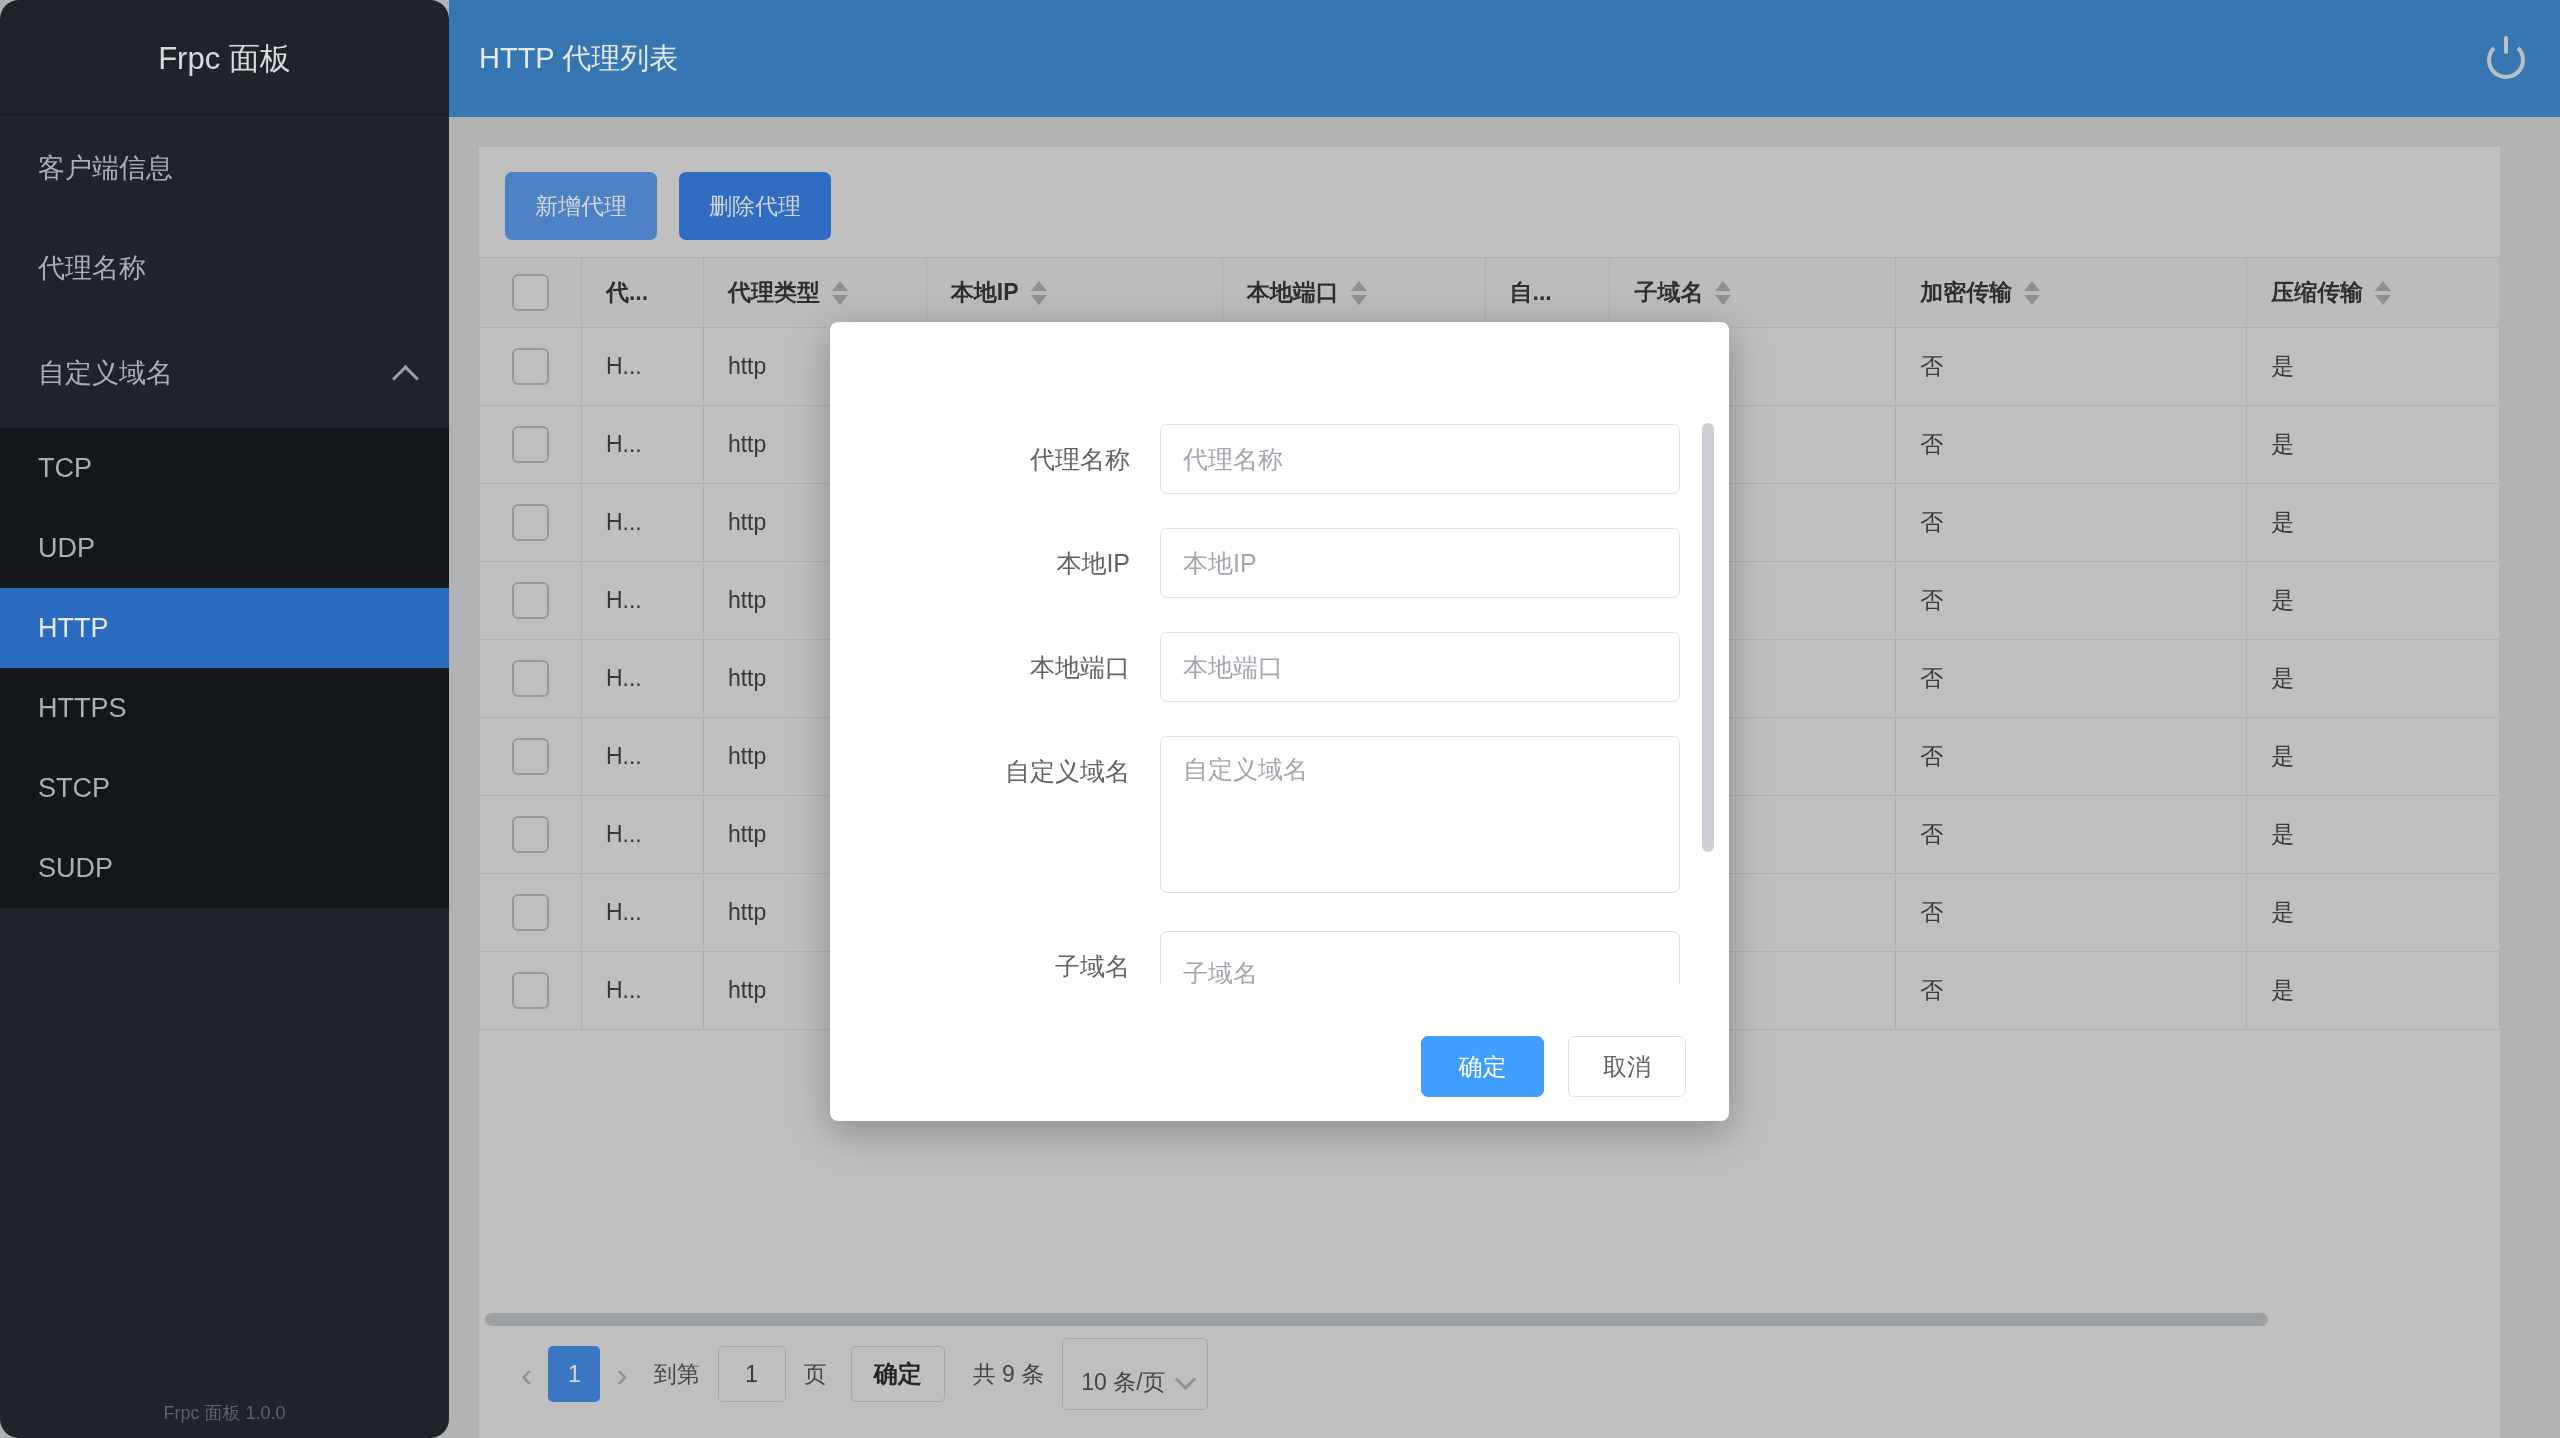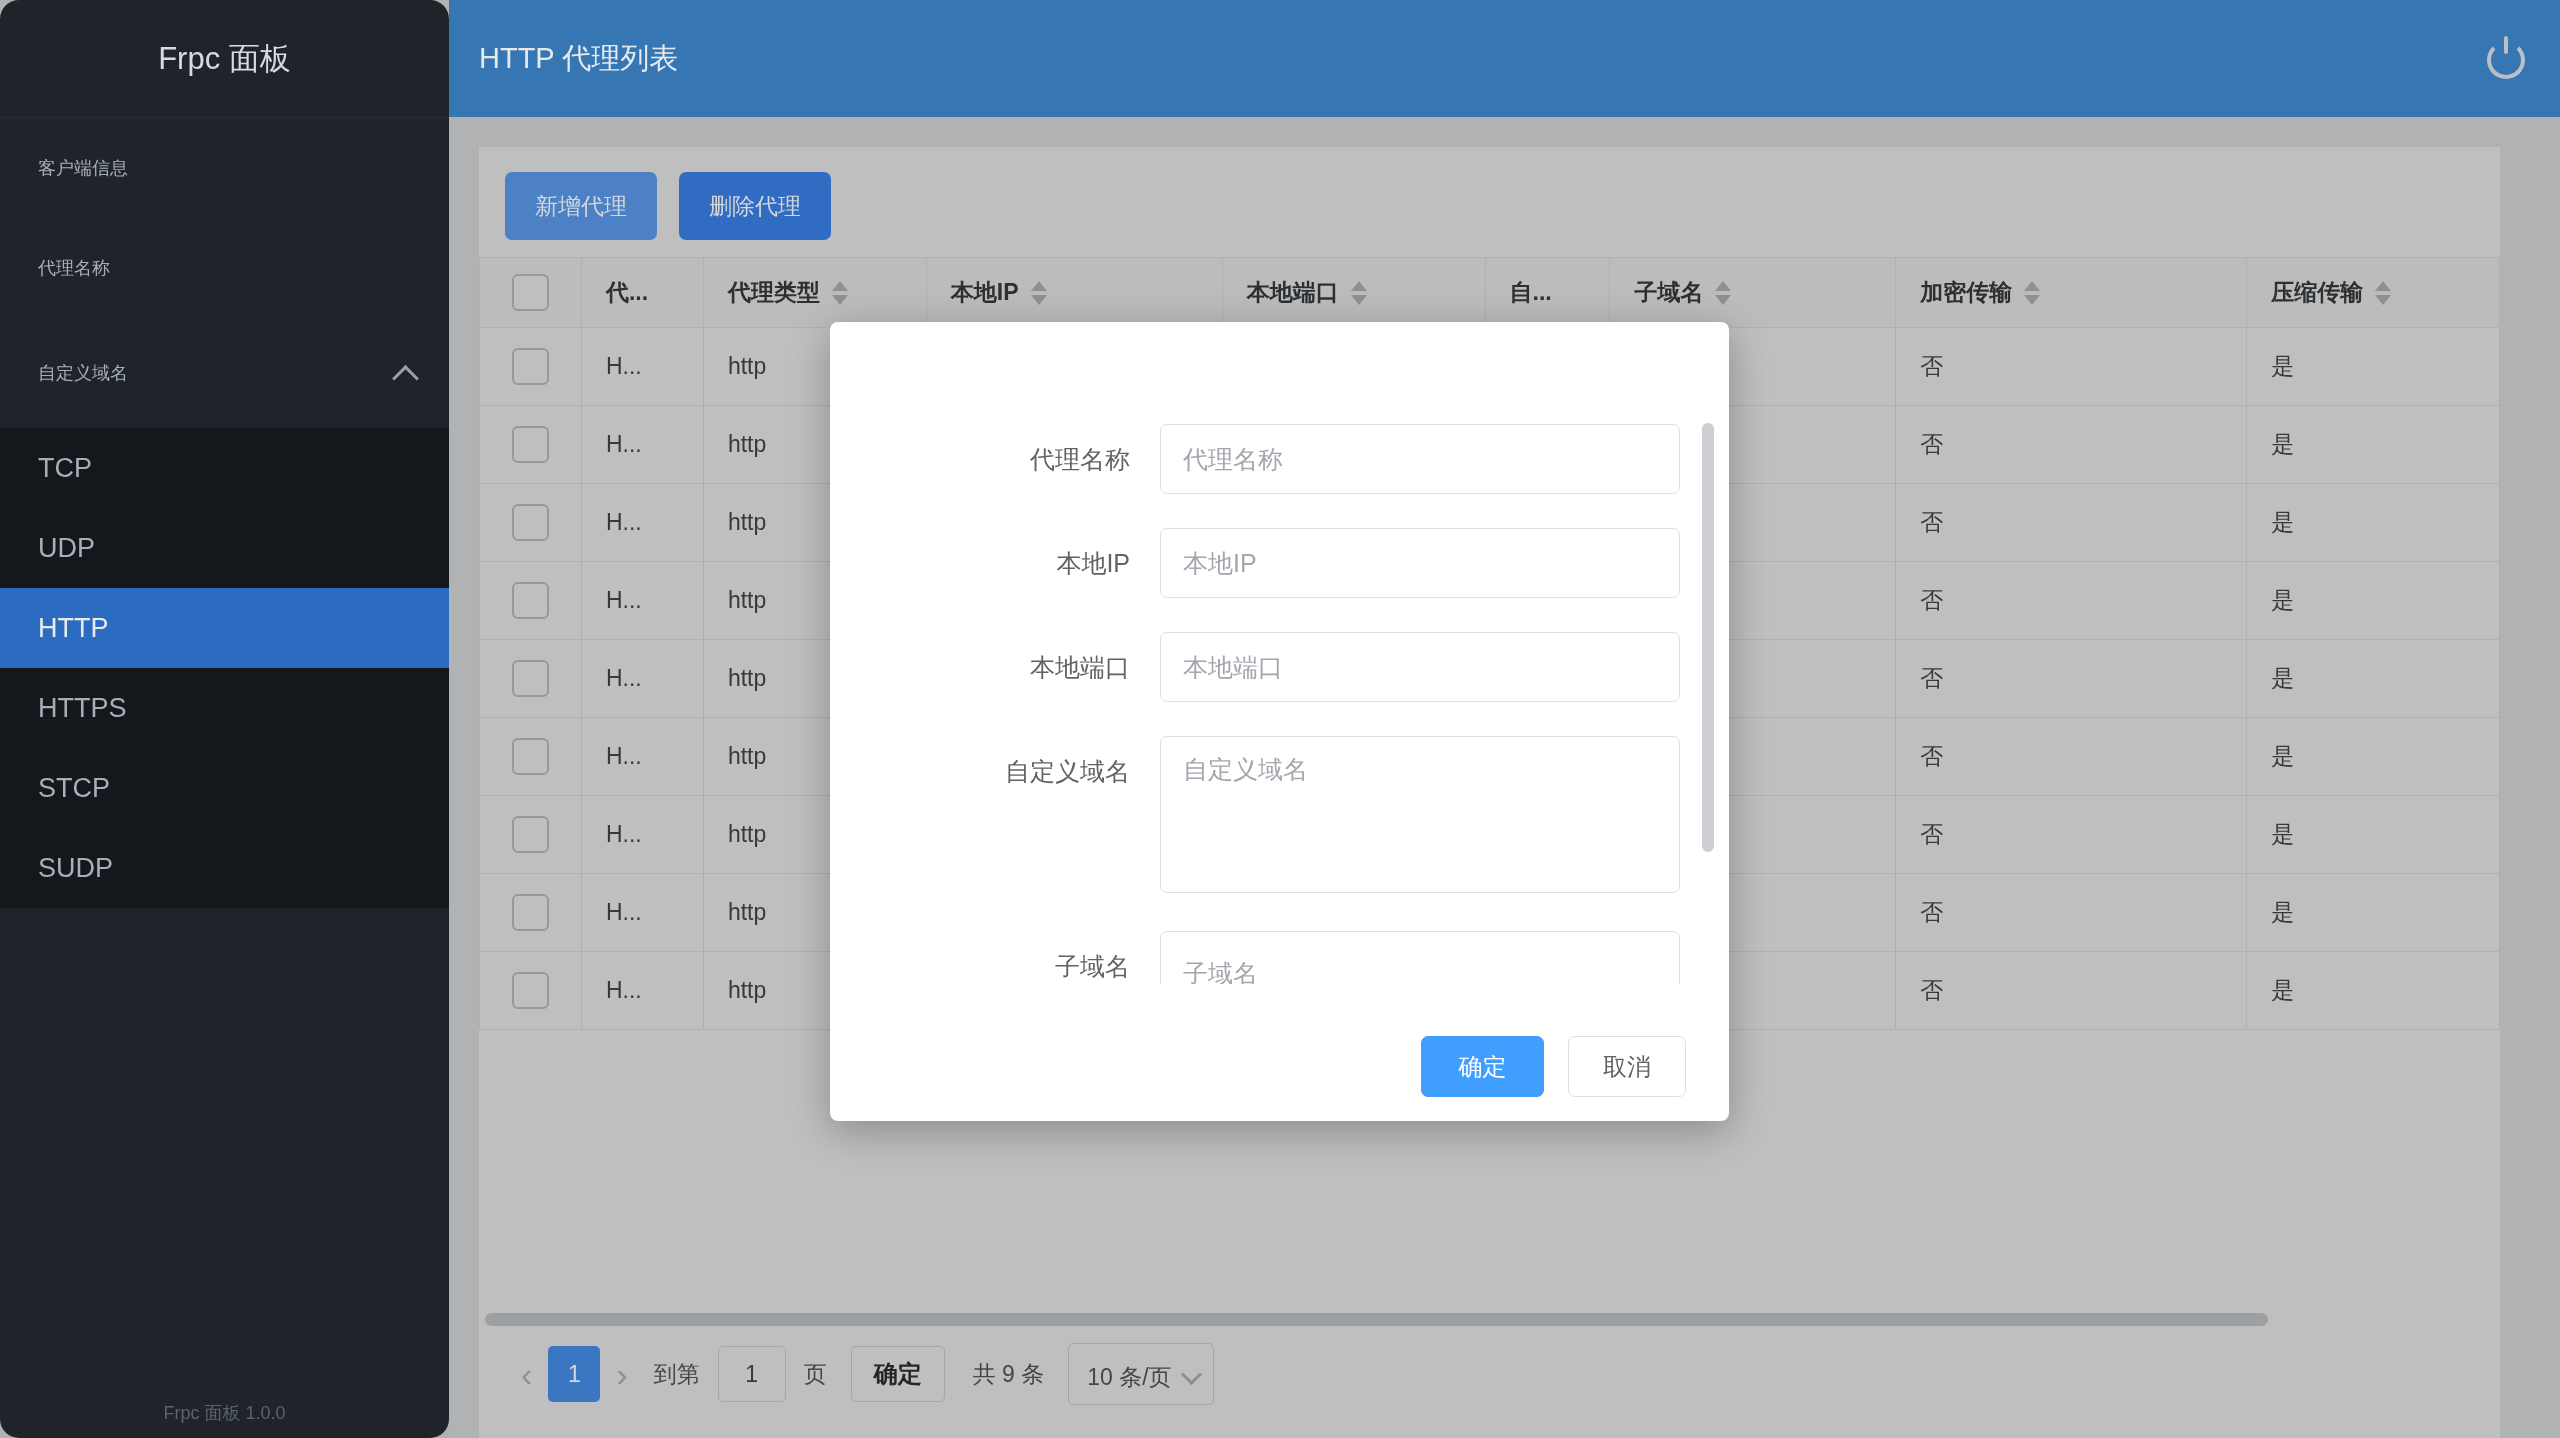--- a/index.html
+++ b/index.html
@@ -5,21 +5,21 @@
   html,body{margin:0;padding:0;}
   body{
     width:2560px;height:1438px;overflow:hidden;position:relative;
     background:#b0b2b4;
     font-family:"Liberation Sans","DejaVu Sans",sans-serif;
     -webkit-font-smoothing:antialiased;
   }
   
   .sidebar{position:absolute;left:0;top:0;width:449px;height:1438px;background:#1f242b;z-index:5;border-radius:19px;}
   .brand{height:117px;line-height:117px;text-align:center;color:#d7dade;font-size:31px;border-bottom:1px solid #272d35;}
-  .menu-item{height:100px;line-height:100px;padding-left:38px;color:#a9afb7;font-size:18px;cursor:pointer;position:relative;}
+  .menu-item{height:100px;line-height:100px;padding-left:38px;color:#a9afb7;font-size:27px;cursor:pointer;position:relative;}
   .menu-item.parent{height:110px;line-height:110px;}
   .chev-up{position:absolute;right:34px;top:50%;width:16px;height:16px;margin-top:-4px;
     border-left:3px solid #9aa0a8;border-top:3px solid #9aa0a8;transform:rotate(45deg);}
   .submenu{background:#14181d;}
   .submenu .sub-item{height:80px;line-height:80px;padding-left:38px;color:#a9afb7;font-size:27px;cursor:pointer;}
   .submenu .sub-item.active{background:#2b6cc0;color:#e8ebee;}
   .version{position:absolute;bottom:0;left:0;width:449px;height:40px;line-height:30px;text-align:center;color:#5c636c;font-size:18px;}
   
   .topbar{position:absolute;left:449px;top:0;width:2111px;height:117px;background:#3677b3;}
   .topbar .title{position:absolute;left:30px;top:0;line-height:117px;color:#e7eaed;font-size:29px;}
@@ -45,21 +45,21 @@
   
   .hscroll{position:absolute;left:6px;top:1166px;width:2009px;height:13px;}
   .hscroll .thumb{position:absolute;left:0;top:0;width:1783px;height:13px;border-radius:7px;background:#9da0a3;cursor:pointer;}
   .pagination{position:absolute;left:26px;top:1199px;height:56px;display:flex;align-items:center;font-size:23px;color:#43464a;}
   .pg-arrow{font-size:34px;color:#8d9093;padding:0 16px;cursor:pointer;line-height:56px;}
   .pg-num{width:52px;height:56px;border-radius:5px;background:#3a76c1;color:#d6d9dc;text-align:center;line-height:56px;cursor:pointer;}
   .pg-text{margin:0 10px;}
   .pg-input{width:62px;height:52px;border:1px solid #a3a6aa;border-radius:5px;background:#bfbfbf;text-align:center;font-size:23px;color:#36393d;font-family:inherit;margin:0 8px;}
   .pg-btn{height:56px;padding:0 22px;border:1px solid #a3a6aa;border-radius:5px;background:#bfbfbf;font-size:24px;font-weight:700;color:#24272a;cursor:pointer;margin:0 14px;font-family:inherit;}
   .pg-total{margin:0 14px;}
-  .pg-size{height:54px;border:1px solid #a3a6aa;border-radius:5px;background:#bfbfbf;display:flex;align-items:center;padding:6px 14px 0 18px;margin-left:10px;cursor:pointer;}
+  .pg-size{height:54px;border:1px solid #a3a6aa;border-radius:5px;background:#bfbfbf;display:flex;align-items:center;padding:16px 14px 0 18px;margin-left:4px;cursor:pointer;}
   .chev-dn{width:12px;height:12px;border-left:3px solid #8d9093;border-bottom:3px solid #8d9093;transform:rotate(-45deg);margin-left:12px;margin-top:-6px;}
   
   .modal{position:absolute;left:830px;top:322px;width:899px;height:799px;background:#ffffff;border-radius:8px;
     box-shadow:0 10px 40px rgba(0,0,0,.28);z-index:20;}
   .tabs{position:relative;height:78px;border-bottom:2px solid #e4e7ed;}
   .tab{position:absolute;top:0;width:188px;height:76px;line-height:76px;text-align:center;font-size:26px;color:#303133;cursor:pointer;}
   .tab.t0{left:0;}
   .tab.t1{left:188px;}
   .tab.active{color:#409EFF;}
   .tab.active::after{content:"";position:absolute;left:0;bottom:-2px;width:188px;height:5px;background:#409EFF;}

